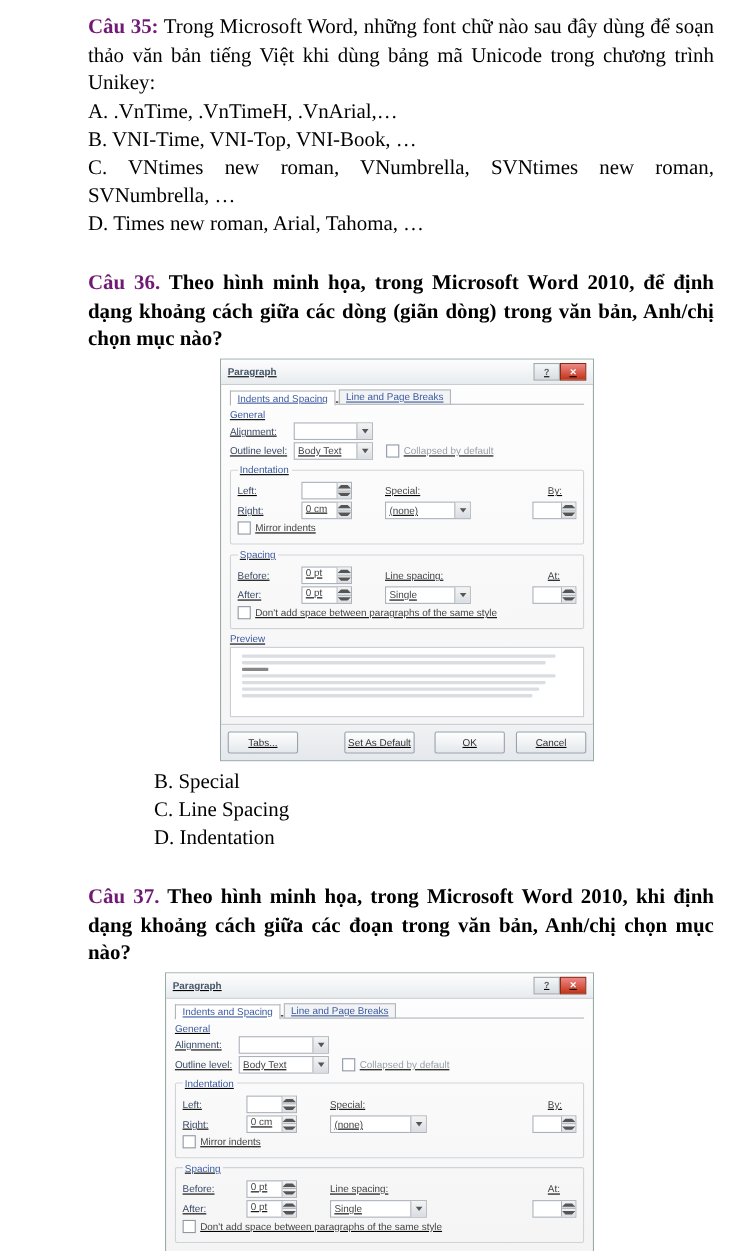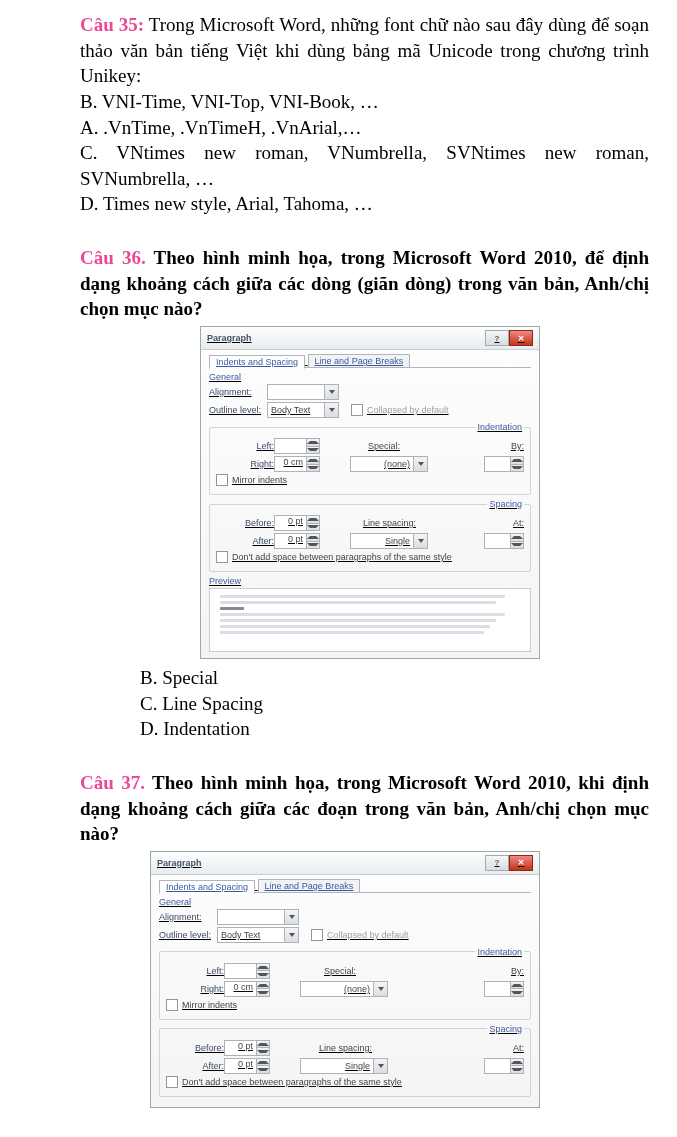--- a/index.html
+++ b/index.html
@@ -7,21 +7,21 @@
     font-size:19px;
     line-height:1.35;
     color:#000;
     background:#fff;
     margin:0;
     padding:12px 28px 30px 80px;
     width:677px;
     box-sizing:border-box;
   }
   .q-block{margin-bottom:28px;}
-  .q-header{color:#ec4899;font-weight:bold;margin-top:28px;}
+  .q-header{color:#701a75;font-weight:bold;margin-top:28px;}
   .opts{margin-left:0;}
   .sub-opts{margin-left:60px;}
   .justify{text-align:justify;}
   .bold{font-weight:bold;}
   .dialog-wrap{margin:4px 0 6px 120px;text-decoration:underline;}
   
   .dlg{
     width:338px;
     border:1px solid #9aa;
     font:9px Tahoma,Arial,sans-serif;
@@ -38,21 +38,21 @@
   }
   .wbtns{display:flex;gap:0;}
   .wbtn{width:22px;height:14px;border:1px solid #a5a9ad;background:linear-gradient(#f5f7f8,#d7dde2);display:flex;align-items:center;justify-content:center;font-size:8px;color:#555;}
   .wclose{background:linear-gradient(#e88,#c33316);color:#fff;border-color:#8a2a12;}
   .dlg-body{padding:4px 8px 6px 8px;}
   .tabs{margin-bottom:4px;}
   .tab{display:inline-block;border:1px solid #b0b5bb;border-bottom:1px solid #fff;background:#fff;padding:1px 6px;color:#3b5aa0;text-decoration:underline;position:relative;top:1px;text-align:center;}
   .tab2{display:inline-block;border:1px solid #b0b5bb;background:#f2f3f5;padding:1px 6px;color:#3b5aa0;text-decoration:underline;}
   .tabline{border-bottom:1px solid #b0b5bb;margin-top:-1px;}
   .grp-label{color:#3b5aa0;margin:4px 0 2px 0;}
-  .fs{border:1px solid #d0d4d9;border-radius:2px;padding:4px 6px 6px 6px;margin:4px 0;text-align:right;}
+  .fs{border:1px solid #d0d4d9;border-radius:2px;padding:4px 6px 6px 6px;margin:4px 0;}
   .fs legend{color:#3b5aa0;font-size:9px;padding:0 2px;}
   .row{display:flex;align-items:center;margin:2px 0;}
   .lab{width:58px;color:#3a4a66;}
   .combo{display:flex;align-items:center;border:1px solid #abb2ba;height:14px;background:#fff;min-width:54px;}
   .combo span{flex:1;padding:0 3px;color:#444;}
   .combo .dd{width:13px;height:100%;display:flex;align-items:center;justify-content:center;border-left:1px solid #abb2ba;background:linear-gradient(#f4f4f4,#d9dde2);}
   .tri{width:0;height:0;border-left:3px solid transparent;border-right:3px solid transparent;border-top:4px solid #555;}
   .numbox{display:flex;border:1px solid #abb2ba;height:14px;background:#fff;width:44px;}
   .numbox span{flex:1;padding:0 3px;}
   .spin{width:12px;border-left:1px solid #abb2ba;display:flex;flex-direction:column;}
@@ -68,24 +68,24 @@
   .gap{flex:1;}
 </style>
 </head>
 <body>
 
 <div class="q-block">
   <div class="justify">
     <span class="q-header">Câu 35:</span><span> Trong Microsoft Word, những font chữ nào sau đây dùng để soạn thảo văn bản tiếng Việt khi dùng bảng mã Unicode trong chương trình Unikey:</span>
   </div>
   <div class="opts">
+    <div>A. .VnTime, .VnTimeH, .VnArial,…</div>
     <div>B. VNI-Time, VNI-Top, VNI-Book, …</div>
-    <div>A. .VnTime, .VnTimeH, .VnArial,…</div>
     <div class="justify">C. VNtimes new roman, VNumbrella, SVNtimes new roman, SVNumbrella, …</div>
-    <div>D. Times new style, Arial, Tahoma, …</div>
+    <div>D. Times new roman, Arial, Tahoma, …</div>
   </div>
 </div>
 
 <div class="q-block">
   <div class="justify bold">
     <span class="q-header">Câu 36.</span><span> Theo hình minh họa, trong Microsoft Word 2010, để định dạng khoảng cách giữa các dòng (giãn dòng) trong văn bản, Anh/chị chọn mục nào?</span>
   </div>
   <div class="dialog-wrap">
 
     <div class="dlg">
@@ -247,20 +247,37 @@
         <div class="prev">
           <div class="pline" style="width:95%"></div>
             <div class="pline" style="width:92%"></div>
           <div class="pline" style="width:8%;background:#888"></div>
           <div class="pline" style="width:95%"></div>
             <div class="pline" style="width:92%"></div>
           <div class="pline" style="width:90%"></div>
             <div class="pline" style="width:88%"></div>
         </div>
       </div>
+      <div class="btnrow">
+        <div class="btn">
+            <span>Tabs...</span>
+          </div>
+        <div class="gap"></div>
+        <div class="btn">
+            <span>Set As Default</span>
+          </div>
+        <div style="width:18px"></div>
+        <div class="btn">
+            <span>OK</span>
+          </div>
+        <div style="width:10px"></div>
+        <div class="btn">
+            <span>Cancel</span>
+          </div>
+      </div>
     </div>
   </div>
   <div class="sub-opts">
     <div>B. Special</div>
     <div>C. Line Spacing</div>
     <div>D. Indentation</div>
   </div>
 </div>
 
 <div class="q-block">

